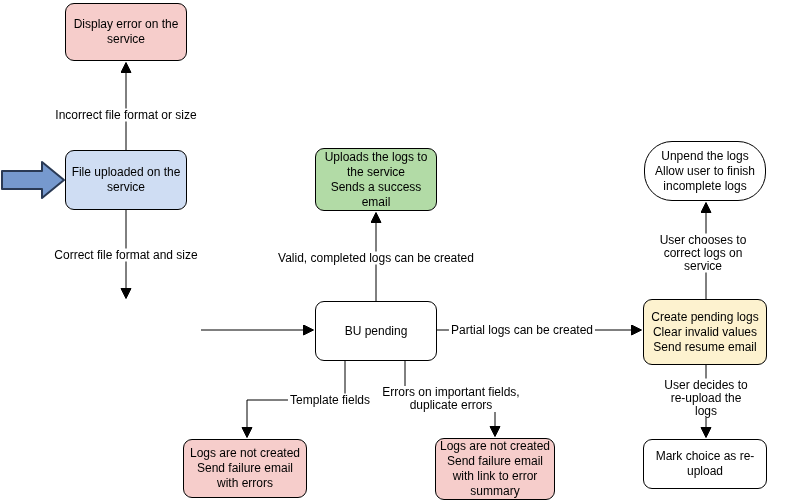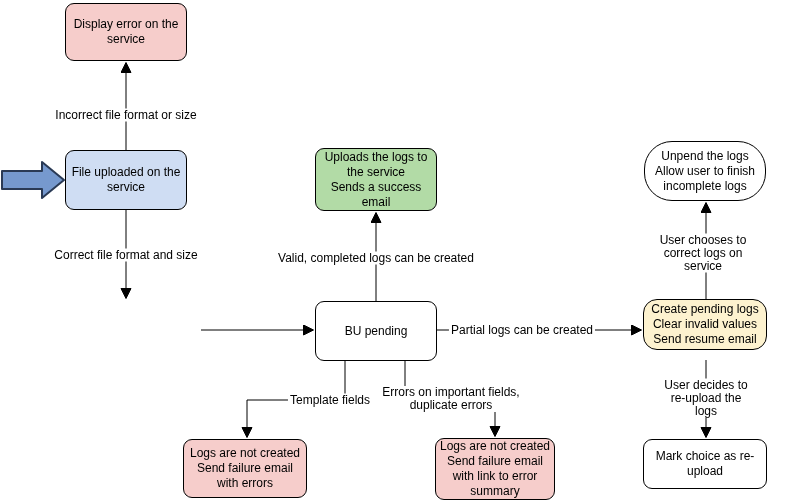--- a/index.html
+++ b/index.html
@@ -33,21 +33,21 @@
     text-align:center;
     line-height:13px;
   }
   
   #n-display-error   {left:65px;  top:3px;   width:122px; height:58px;}
   #n-file-uploaded   {left:65px;  top:150px; width:122px; height:60px;}
   #n-adds-bu         {left:51px;  top:300px; width:150px; height:60px;}
   #n-bu-service      {left:315px; top:301px; width:122px; height:60px;}
   #n-uploads-logs    {left:315px; top:148px; width:122px; height:63px;}
   #n-unpend          {left:644px; top:141px; width:122px; height:60px;border-radius:28px;}
-  #n-create-pending  {left:643px; top:299px; width:124px; height:51px;border-radius:14px;}
+  #n-create-pending  {left:643px; top:299px; width:124px; height:66px;}
   #n-mark-choice     {left:643px; top:439px; width:124px; height:50px;}
   #n-logs-fail-errors{left:183px; top:439px; width:124px; height:59px;}
   #n-logs-fail-summary{left:435px;top:438px; width:120px; height:62px;}
   
   #l-incorrect {left:126px; top:115px;}
   #l-correct   {left:126px; top:255px;}
   #l-valid     {left:376px; top:258px;}
   #l-partial   {left:522px; top:330px;}
   #l-template  {left:330px; top:400px;}
   #l-errfields {left:451px; top:399px;}

